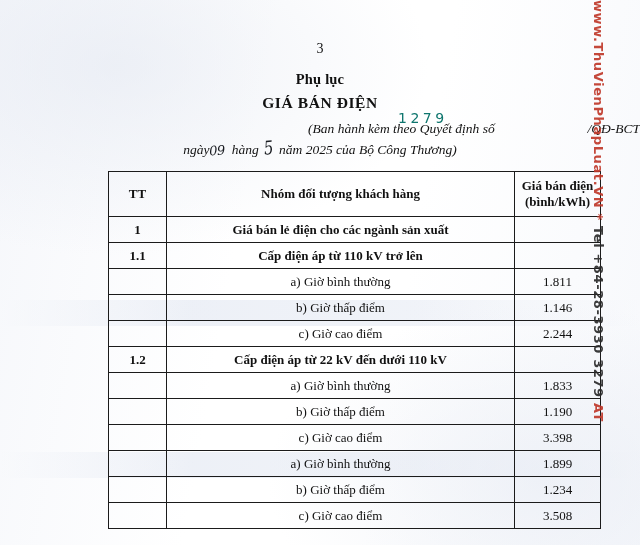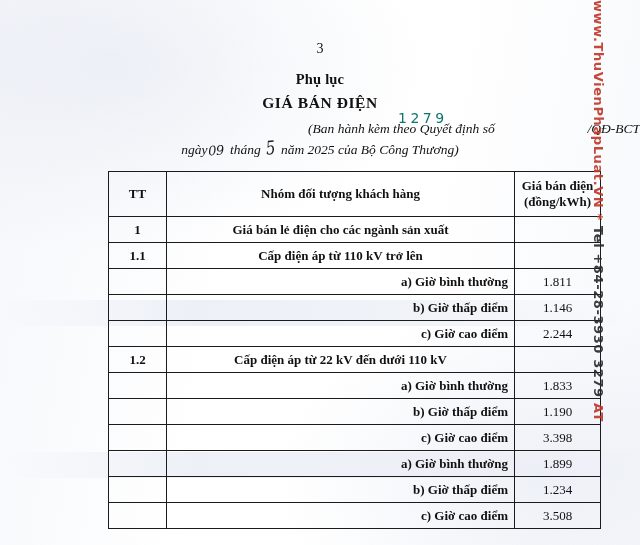--- a/index.html
+++ b/index.html
@@ -149,23 +149,23 @@
     font-weight: bold;
     font-size: 13px;
   }
   .cell-group-major {
     font-weight: bold;
     font-size: 13.2px;
     text-align: center;
     padding-left: 8px;
   }
   .cell-group-sub {
-    font-weight: bold;
-    font-size: 13px;
-    text-align: right;
+    font-weight: normal;
+    font-size: 13px;
+    text-align: center;
     padding-left: 8px;
   }
   .cell-price {
     text-align: center;
     font-size: 13px;
   }
   .cell-empty { }
 
   
   .watermark {
@@ -207,41 +207,41 @@
     <span class="sub-inner">
       <span>(Ban hành kèm theo Quyết định số</span>
       <span style="display:inline-block;width:86px;"></span>
       <span>/QĐ-BCT</span>
     </span>
   </div>
 
   <div class="subtitle-2">
     <span class="sub-inner">
       <span>ngày</span><span class="hand hand-day">09</span>
-      &nbsp;<span>tháng</span>
+      &nbsp;<span>hàng</span>
       <span class="hand hand-month">5</span>
       <span>năm 2025 của Bộ Công Thương)</span>
     </span>
   </div>
 
   <div class="stamp-number">1279</div>
 
   <table class="price-table">
     <colgroup>
       <col class="col-tt">
         <col class="col-group">
         <col class="col-price">
     </colgroup>
     <thead>
       <tr>
         <th class="col-tt">TT</th>
         <th class="col-group">Nhóm đối tượng khách hàng</th>
         <th class="col-price">
           <div>Giá bán điện</div>
-          <div>(đồng/kWh)</div>
+          <div>(bình/kWh)</div>
         </th>
       </tr>
     </thead>
     <tbody>
         <tr>
           <td class="cell-tt">1</td>
           <td class="cell-group-major">Giá bán lẻ điện cho các ngành sản xuất</td>
           <td class="cell-price cell-empty"></td>
         </tr>
         <tr>

